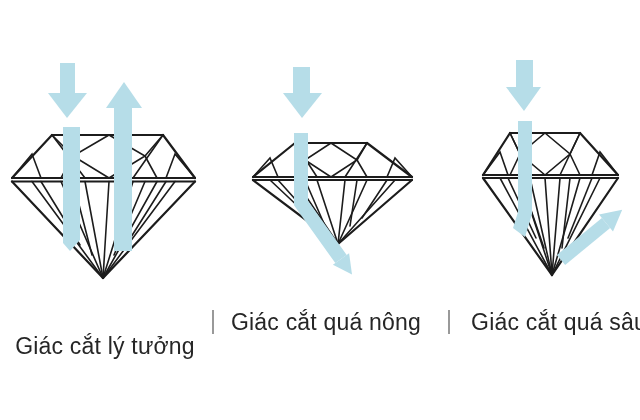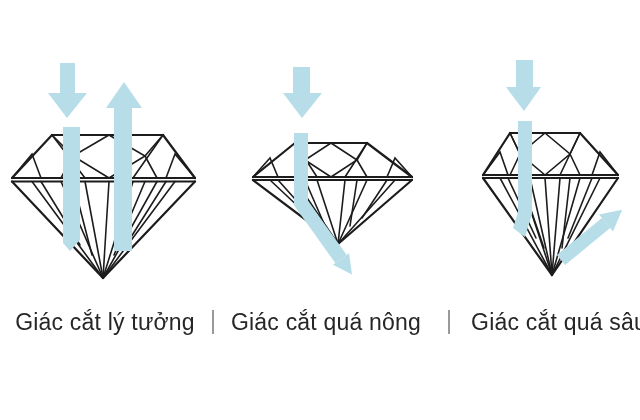--- a/index.html
+++ b/index.html
@@ -161,19 +161,19 @@
     </g>
     <g>
       <polygon class="ray" points="518,121 532,121 532,214 525,237 513,228 518,212"></polygon>
     </g>
     <g>
       <path class="ray-stroke" d="M561,260 L606,223" stroke-width="13"></path>
       <polygon class="ray" points="622.2,209.7 613,231.5 599,214.5"></polygon>
     </g>
   </svg>
 
-  <div class="caption" style="left:5px;">Giác cắt lý tưởng</div>
+  <div class="caption" style="left:5px;margin-top:24px;">Giác cắt lý tưởng</div>
   <div class="separator" style="left:198px;">|</div>
   <div class="caption" style="left:226px;">Giác cắt quá nông</div>
   <div class="separator" style="left:434px;">|</div>
   <div class="caption" style="left:459px;">Giác cắt quá sâu</div>
 
 </div>
 
 </body></html>

